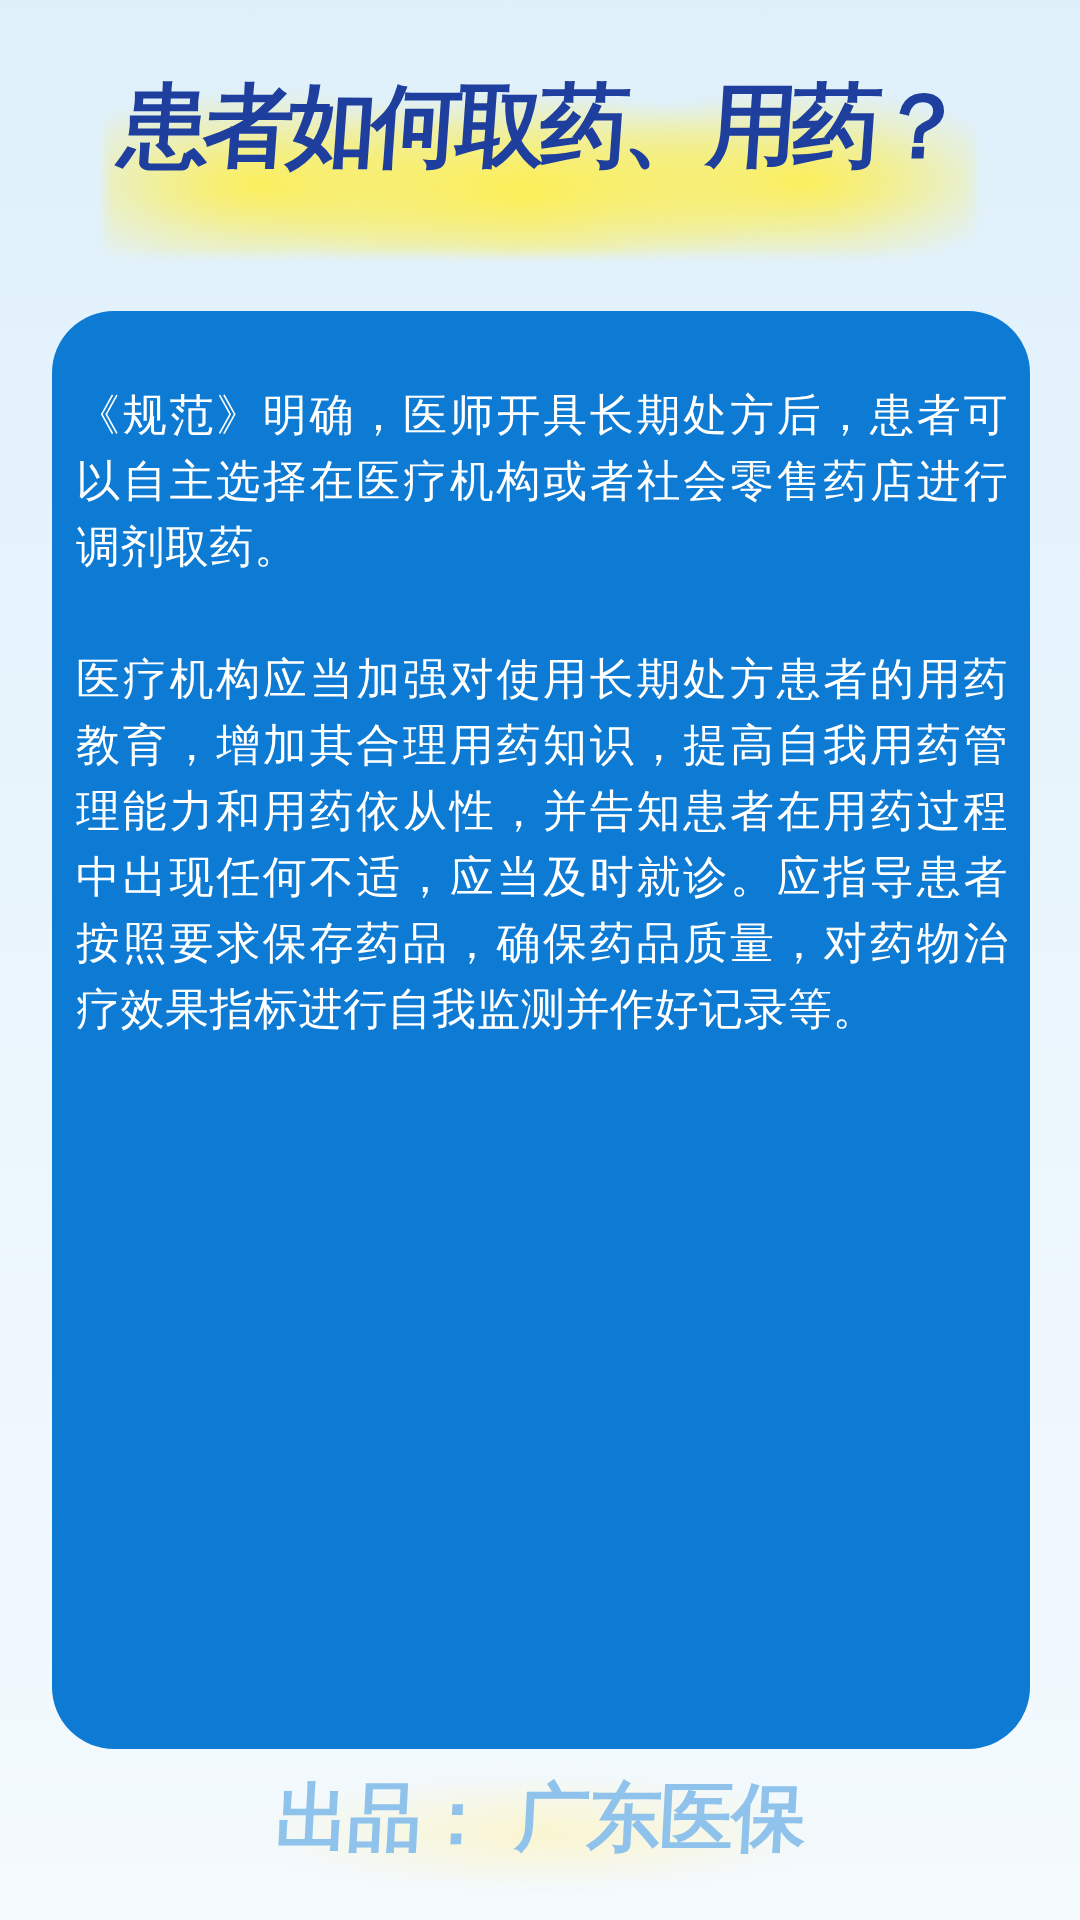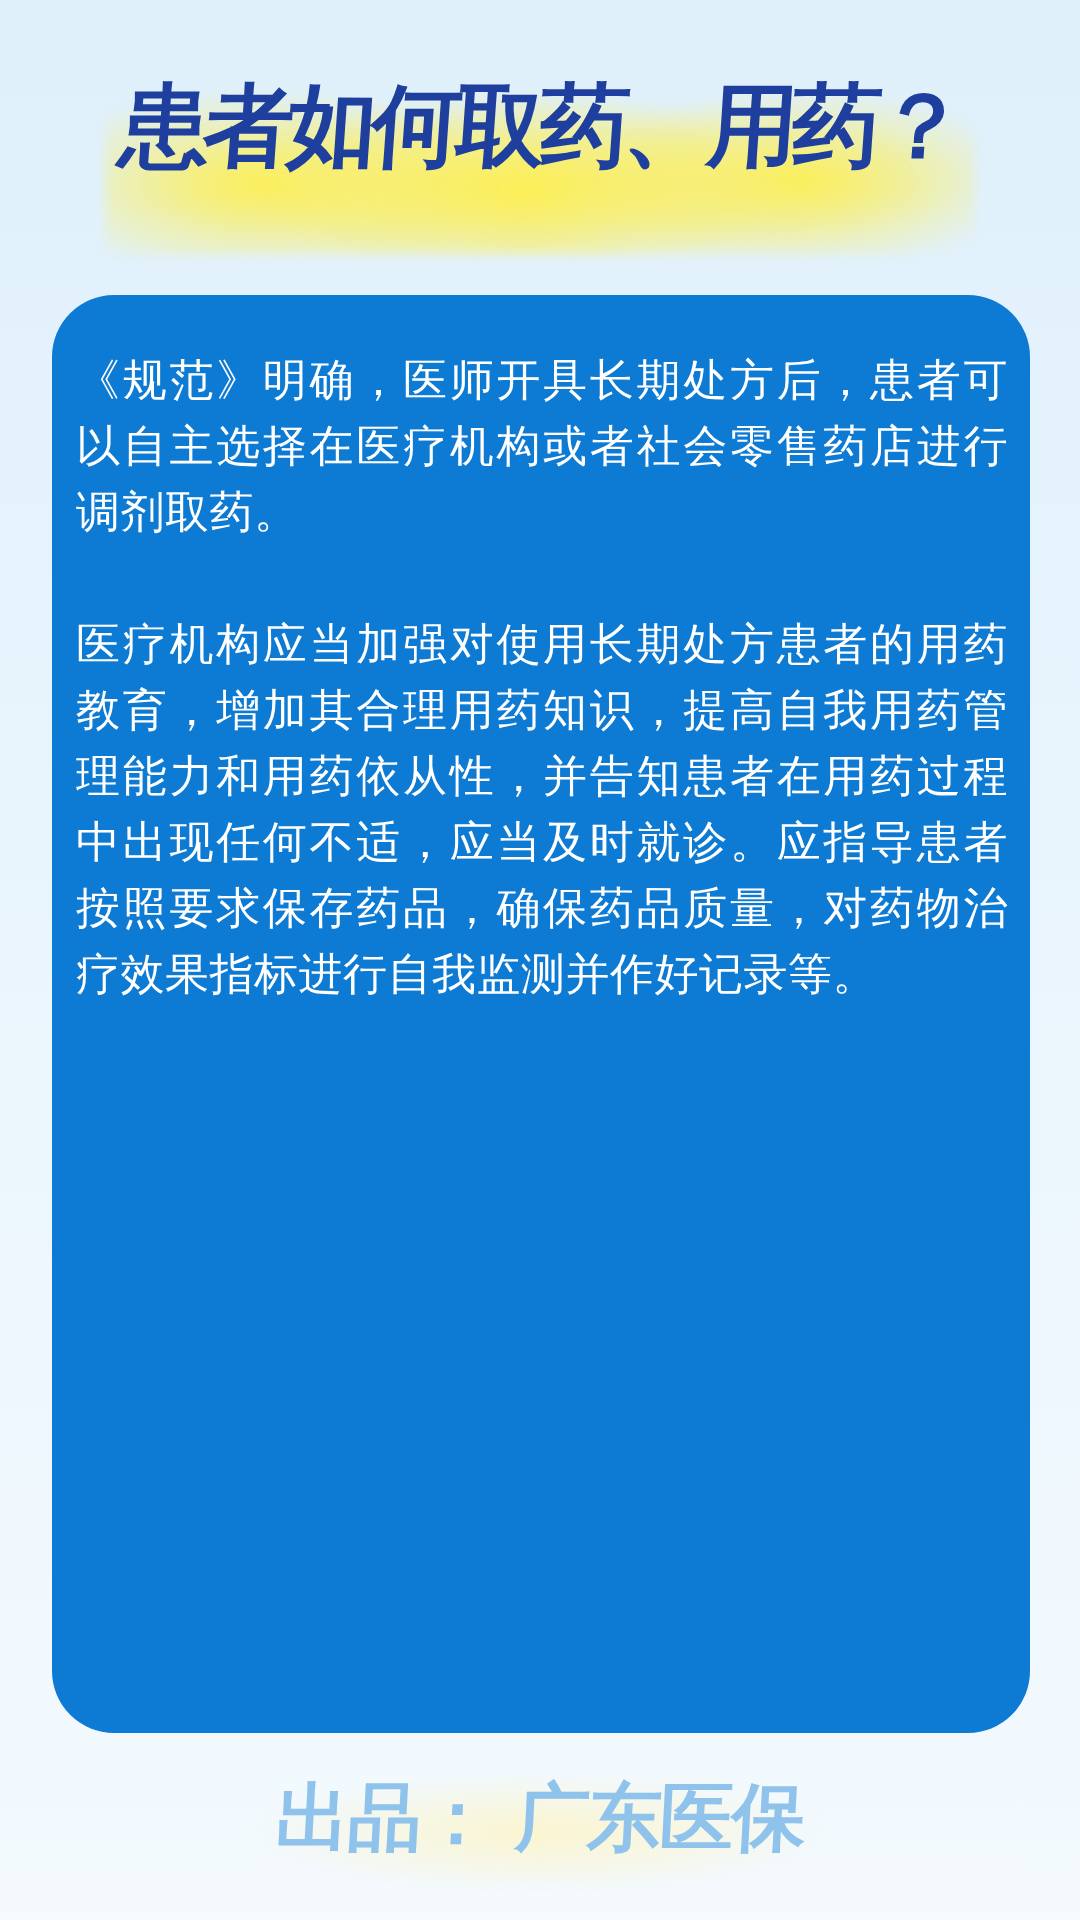--- a/index.html
+++ b/index.html
@@ -55,26 +55,26 @@
     font-size: 90px;
     line-height: 120px;
     font-weight: 900;
     letter-spacing: -6px;
     color: var(--title-color);
     transform: skewX(-4deg);
   }
   .card {
     position: absolute;
     left: 52px;
-    top: 295px;
+    top: 311px;
     width: 978px;
     height: 1438px;
     border-radius: 62px;
     background: var(--card-bg);
-    padding: 52px 22px 0 24px;
+    padding: 71px 22px 0 24px;
   }
   .card p {
     margin: 0 0 66px 0;
     font-size: 44px;
     line-height: 66px;
     letter-spacing: 0.5px;
     color: var(--card-text);
     text-align: justify;
     font-weight: 400;
   }

